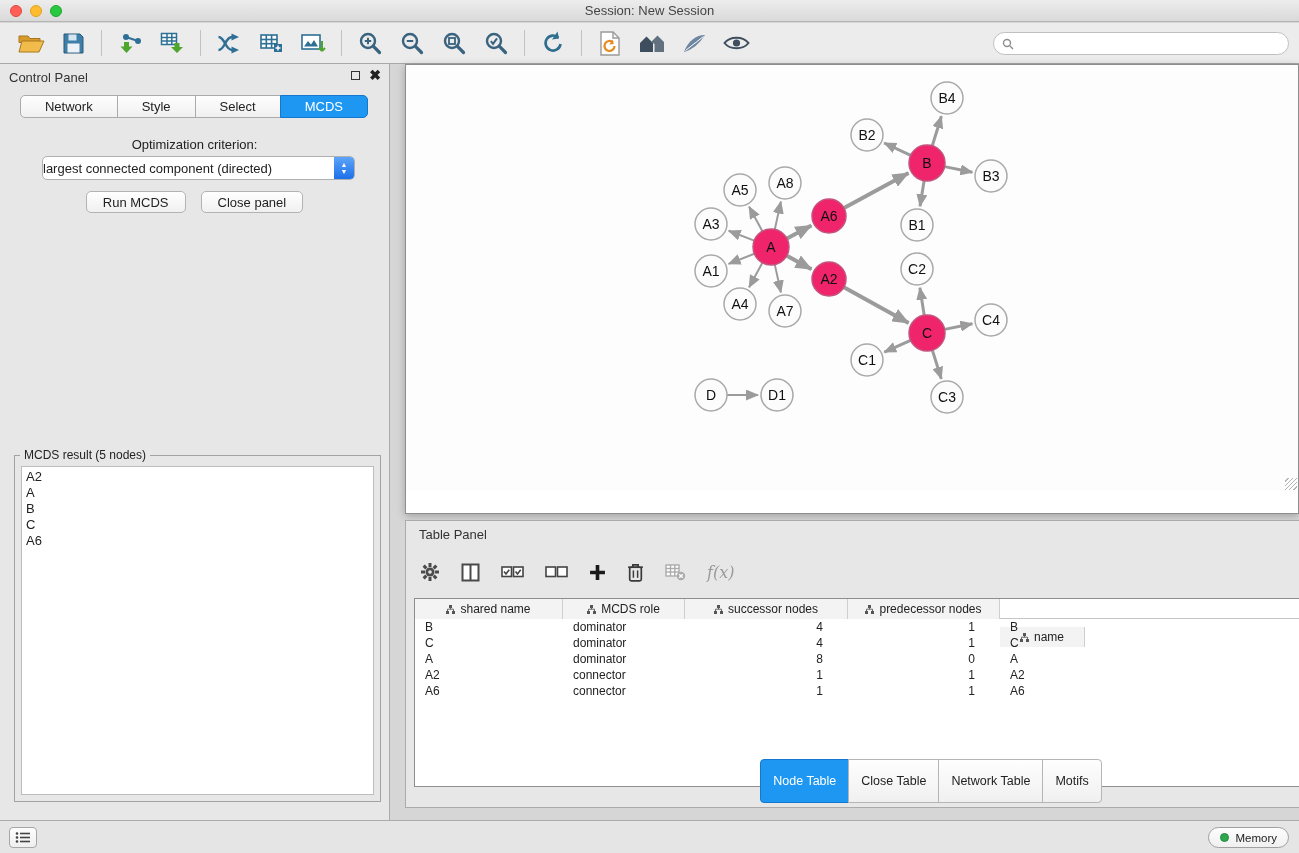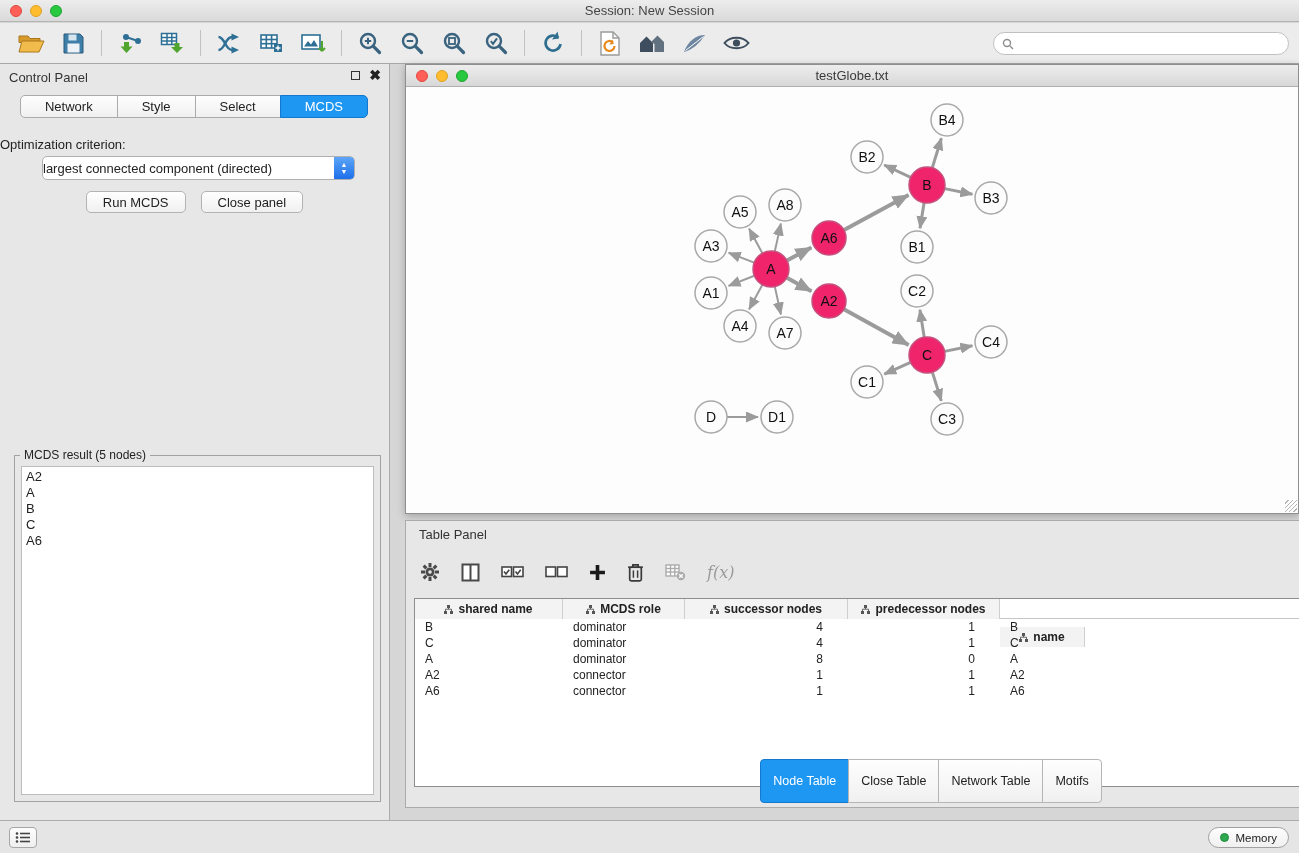--- a/index.html
+++ b/index.html
@@ -33,21 +33,21 @@
   .panel-title { position:absolute; left:9px; top:6px; font-size:13px; color:#333; }
   .panel-icons { position:absolute; right:8px; top:6px; display:flex; gap:9px; align-items:center; }
   .float-ic { width:9px; height:9px; border:1.5px solid #333; display:inline-block; }
   .close-ic { font-size:14px; font-weight:bold; color:#222; line-height:10px; cursor:pointer; }
   .cp-tabs { position:absolute; top:31px; left:0; right:0; display:flex; justify-content:center; }
   .cp-tab { padding:3px 24px; font-size:13px; border:1px solid #ABABAB; margin-left:-1px;
     background:linear-gradient(#FEFEFE,#F0F0F0); cursor:pointer; }
   .cp-tab:first-child { border-radius:5px 0 0 5px; }
   .cp-tab:last-child { border-radius:0 5px 5px 0; }
   .cp-tab.active { background:#1E97F3; color:#fff; border-color:#1478CE; }
-  .cp-opt-label { position:absolute; top:73px; left:0; right:0; text-align:left; font-size:13px; }
+  .cp-opt-label { position:absolute; top:73px; left:0; right:0; text-align:center; font-size:13px; }
   .cp-dropdown { position:absolute; top:92px; left:42px; width:313px; height:24px; background:#fff;
     border:1px solid #B0B0B0; border-radius:5px; display:flex; align-items:center; cursor:pointer; }
   .dd-text { flex:1; font-size:13px; white-space:nowrap; overflow:hidden; }
   .dd-stepper { width:20px; height:22px; border-radius:0 4px 4px 0;
     background:linear-gradient(#5CA5F8,#1D6FEB); color:#fff; display:flex; flex-direction:column;
     align-items:center; justify-content:center; font-size:7px; line-height:7px; }
   .cp-buttons { position:absolute; top:127px; left:0; right:0; display:flex; justify-content:center; gap:15px; }
   .mac-btn { height:22px; padding:0 16px; font-size:13px; color:#222; font-family:"Liberation Sans",sans-serif;
     background:linear-gradient(#FFFFFF,#F0F0F0); border:1px solid #B3B3B3; border-radius:5px; cursor:pointer; }
   .groupbox { position:absolute; top:391px; left:14px; right:8px; bottom:18px; border:1px solid #A3A3A3; }
@@ -69,21 +69,21 @@
   
   .table-panel { position:absolute; left:405px; top:520px; width:1052px; bottom:45px; background:#E7E7E7;
     border:1px solid #ABABAB; border-right:none; }
   .tp-toolbar { position:absolute; top:30px; left:14px; height:42px; display:flex; align-items:center; gap:21px; }
   .tp-tool { background:transparent; border:none; display:flex; align-items:center; cursor:pointer; }
   .fx-label { font-family:"DejaVu Serif", serif; font-style:italic; font-size:16px; color:#9A9A9A; }
   .tp-table { position:absolute; top:77px; left:8px; right:8px; height:189px; background:#fff;
     border:1px solid #8E8E8E; overflow:hidden; }
   .table-header-row { display:flex; height:20px; background:#fff; border-bottom:1px solid #C6C6C6; }
   .th { display:flex; align-items:center; justify-content:center; gap:5px; font-size:12px; color:#222;
-    background:#F3F3F3; border-right:1px solid #CFCFCF; height:20px; cursor:pointer;font-weight:bold; }
+    background:#F3F3F3; border-right:1px solid #CFCFCF; height:20px; cursor:pointer; }
   .tr { display:flex; height:16px; line-height:16px; cursor:default; }
   .td { font-size:12px; white-space:nowrap; overflow:hidden; }
   .td.left { padding-left:10px; text-align:left; }
   .td.right { padding-right:25px; text-align:right; }
   .tp-tabs { position:absolute; bottom:4px; left:0; right:0; display:flex; justify-content:center; }
   .tp-tab { padding:14px 12px; font-size:12.5px; border:1px solid #B5B5B5; margin-left:-1px;
     background:linear-gradient(#FEFEFE,#F0F0F0); cursor:pointer; }
   .tp-tab:first-child { border-radius:4px 0 0 4px; }
   .tp-tab:last-child { border-radius:0 4px 4px 0; }
   .tp-tab.active { background:#1E97F3; color:#fff; border-color:#1478CE; }
@@ -317,28 +317,20 @@
         <div class="result-item">A2</div>
         <div class="result-item">A</div>
         <div class="result-item">B</div>
         <div class="result-item">C</div>
         <div class="result-item">A6</div>
       </div>
   </div>
 </div>
 
 <div class="net-window">
-  <div class="net-titlebar">
-    <span class="lights" style="top:5px;">
-      <span class="light red"></span>
-      <span class="light yellow"></span>
-      <span class="light green"></span>
-    </span>
-    <span>testGlobe.txt</span>
-  </div>
   <div class="net-content">
     <svg width="892" height="426" viewBox="0 0 892 426">
       <defs>
         <marker id="arr" markerUnits="userSpaceOnUse" markerWidth="13" markerHeight="11" refX="12" refY="5.5" orient="auto">
             <path d="M0,0 L13,5.5 L0,11 z" fill="#9B9B9B"></path>
           </marker>
         <marker id="arrBig" markerUnits="userSpaceOnUse" markerWidth="17" markerHeight="14" refX="16" refY="7" orient="auto">
             <path d="M0,0 L17,7 L0,14 z" fill="#9B9B9B"></path>
           </marker>
       </defs>

